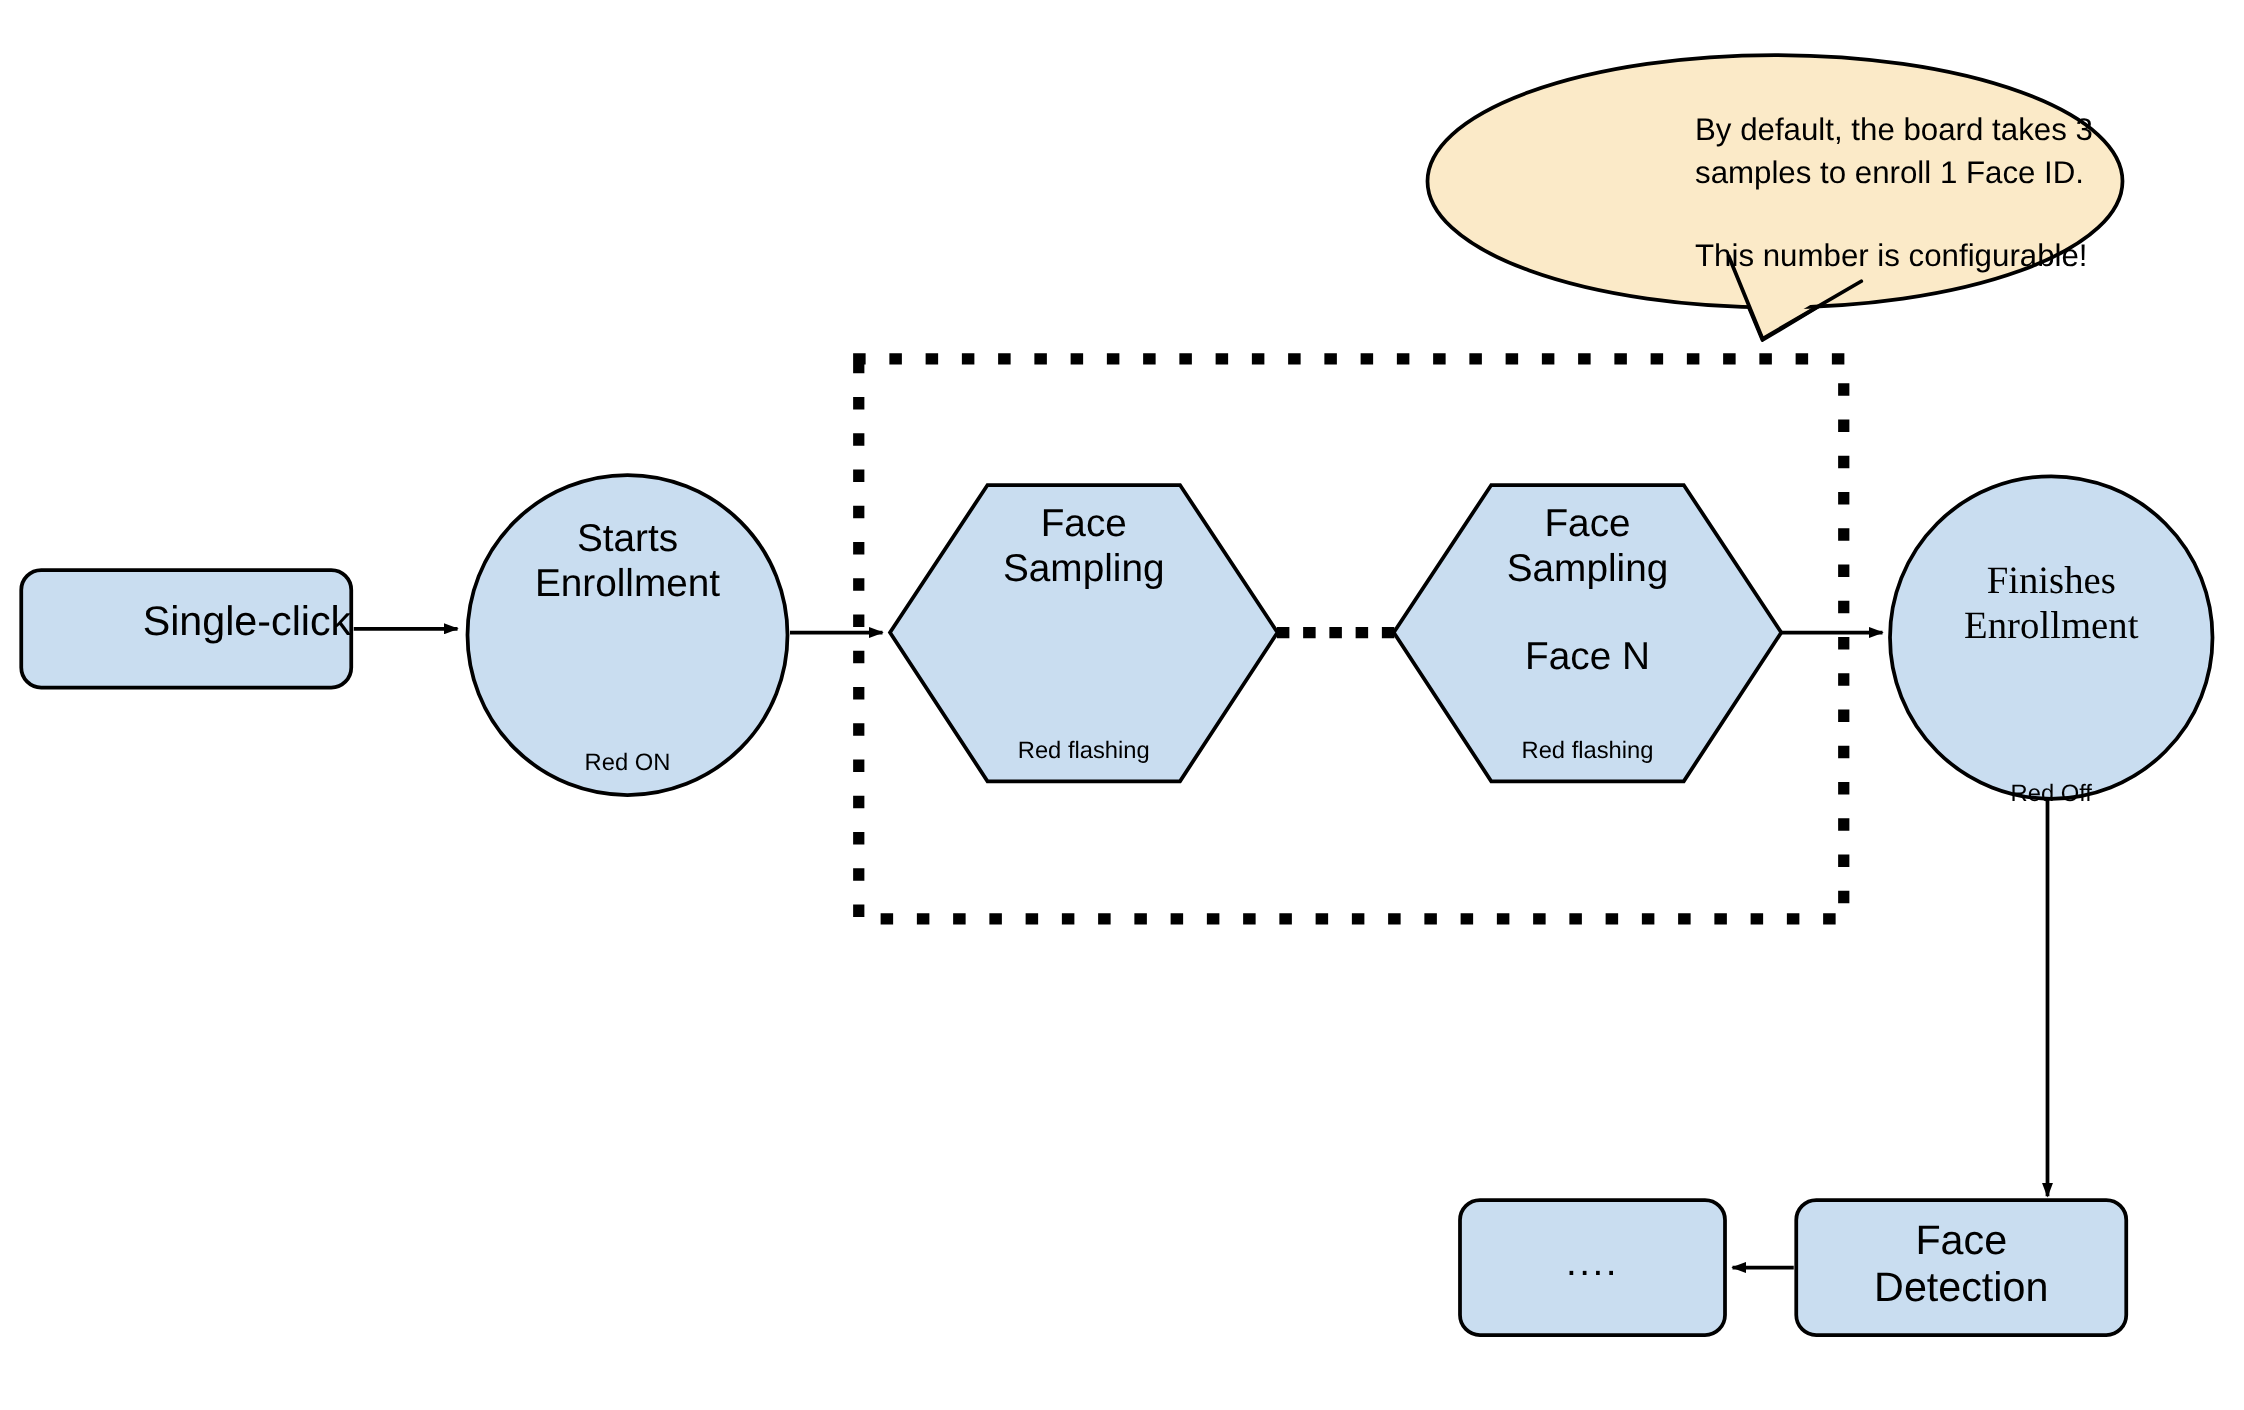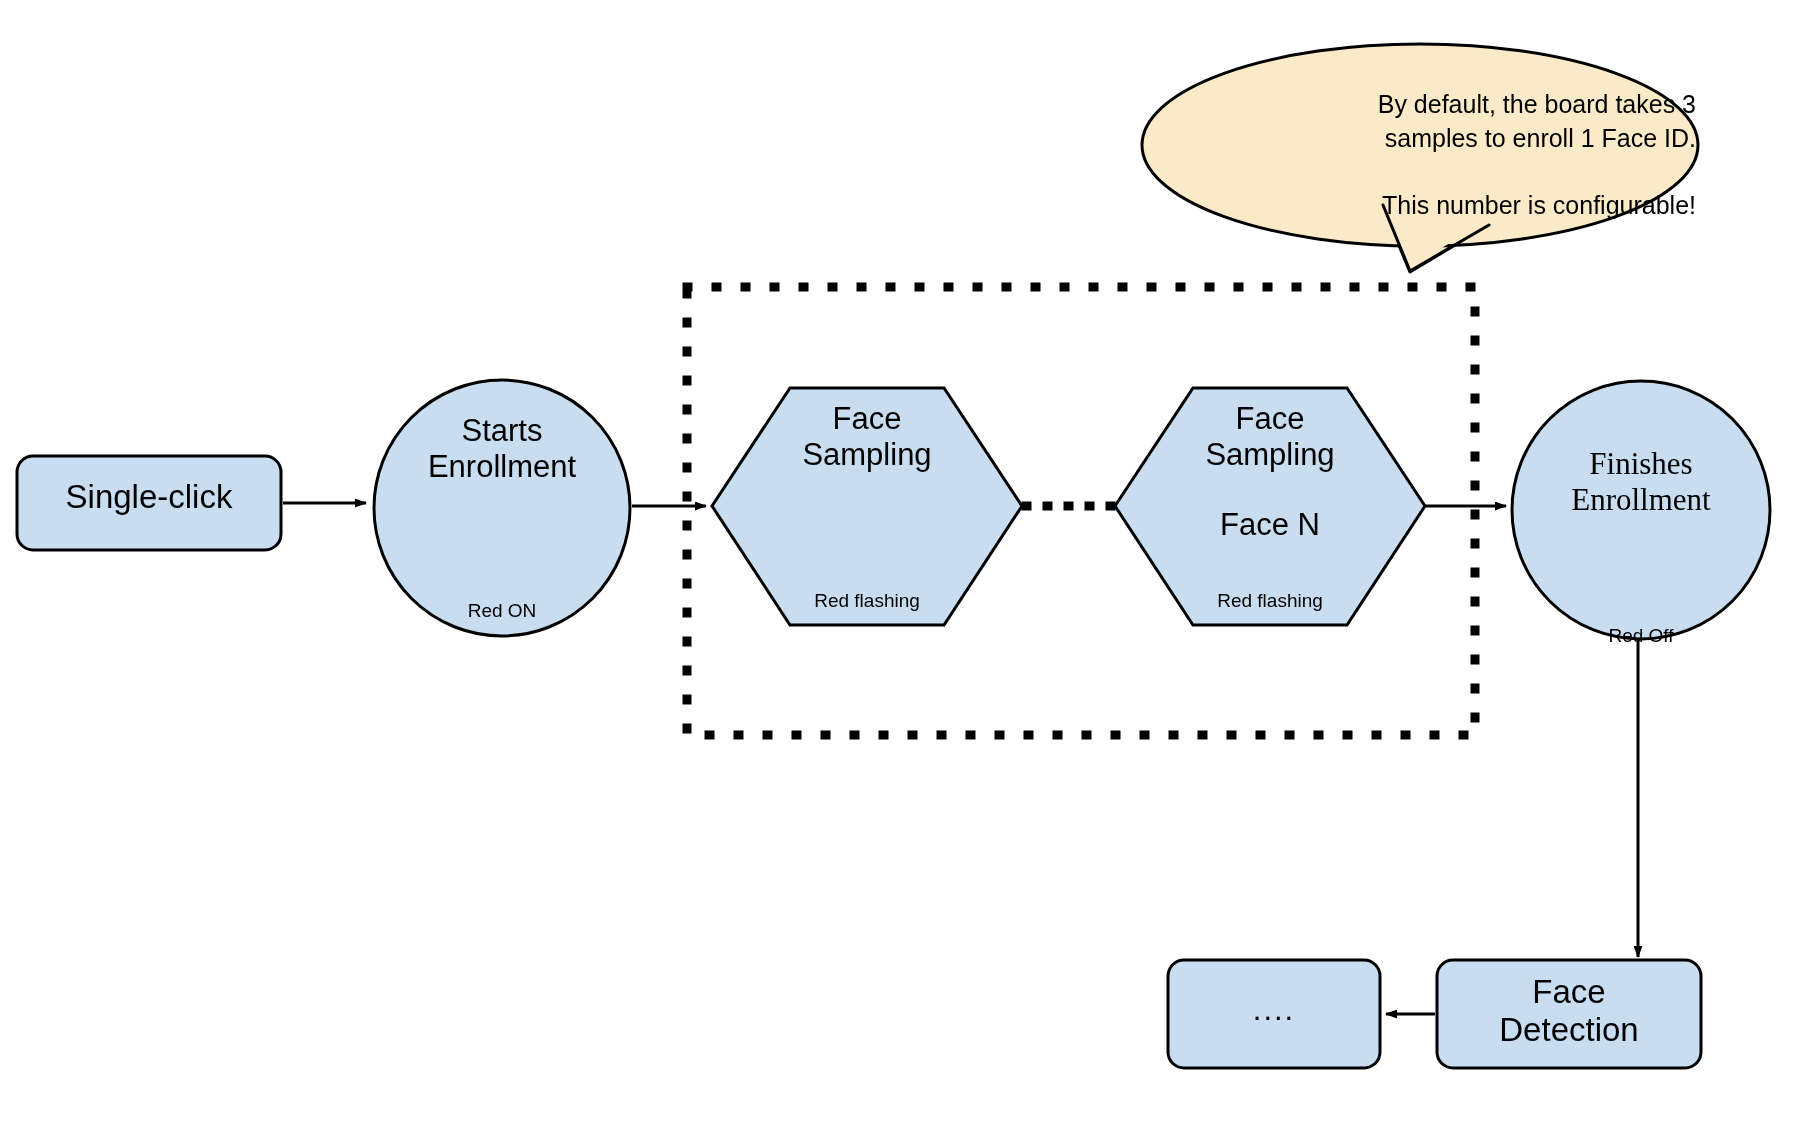--- a/index.html
+++ b/index.html
@@ -27,24 +27,24 @@
     position: absolute;
     text-align: center;
     color: #000000;
     line-height: 1.15;
     white-space: pre-line;
     pointer-events: none;
   }
   .t-main { font-size: 31px; }
   .t-main-lg { font-size: 33px; }
   .t-sub { font-size: 19px; }
-  .t-bubble { font-size: 25px; line-height: 1.35; text-align: right; }
+  .t-bubble { font-size: 25px; line-height: 1.35; text-align: left; }
 
   
-  #label-single-click   { left: 17px;   top: 478px;  width: 264px; }
+  #label-single-click   { left: 17px;   top: 478px;  width: 264px; text-align: right; }
   #label-starts-main    { left: 375px;  top: 413px;  width: 254px; }
   #label-starts-sub     { left: 375px;  top: 600px;  width: 254px; }
 
   #label-hex1-main      { left: 712px;  top: 401px;  width: 310px; }
   #label-hex1-take      { left: 712px;  top: 507px;  width: 310px; }
   #label-hex1-sub       { left: 712px;  top: 590px;  width: 310px; }
 
   #label-hex2-main      { left: 1115px; top: 401px;  width: 310px; }
   #label-hex2-take      { left: 1115px; top: 507px;  width: 310px; }
   #label-hex2-sub       { left: 1115px; top: 590px;  width: 310px; }

